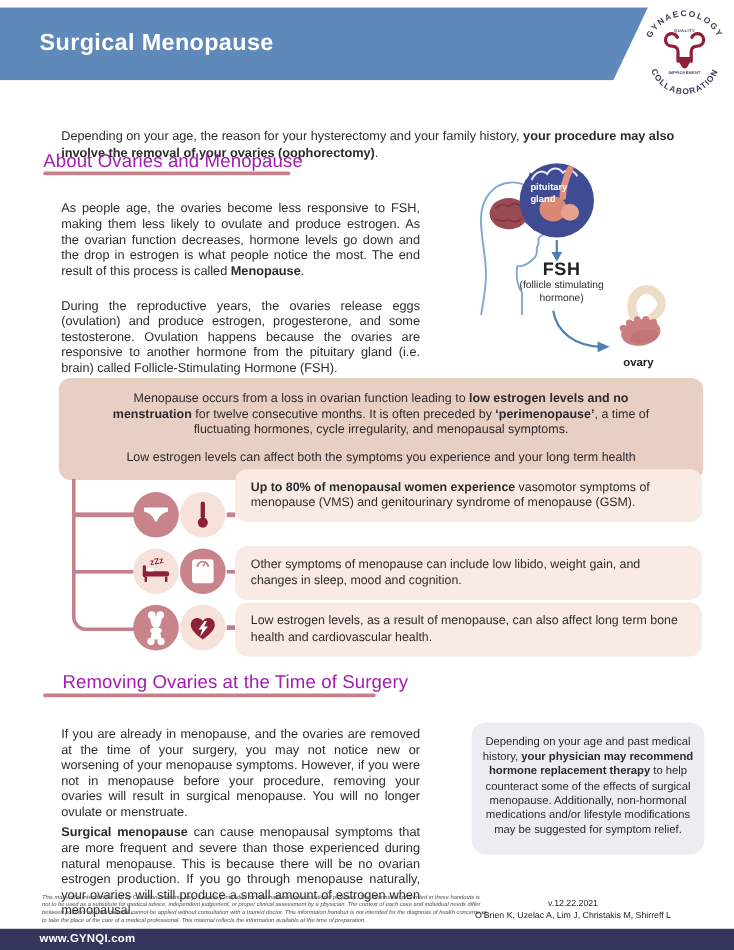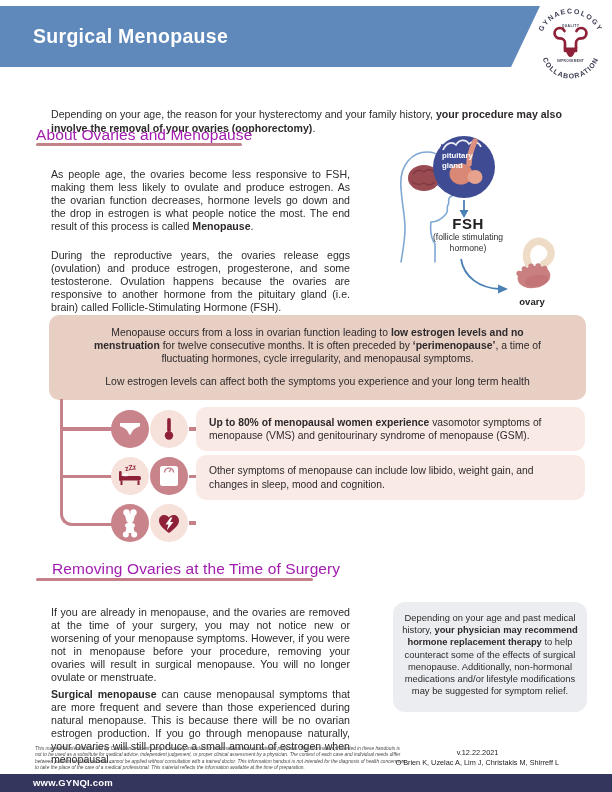--- a/index.html
+++ b/index.html
@@ -170,21 +170,21 @@
     <svg width="38" height="38" viewBox="0 0 38 38">
       <path d="M9 13 h20 v3.2 c-5.5 1.6-8 4.8-9 7.8 c-.35 1-1.65 1-2 0 c-1-3-3.5-6.2-9-7.8 z" fill="#ffffff"></path>
     </svg>
   </div>
   <div class="icircle lightpink" style="left:150px; top:410px;">
     <svg width="38" height="38" viewBox="0 0 38 38">
       <rect x="17.2" y="8" width="3.6" height="14" rx="1.8" fill="#8e2138"></rect>
       <circle cx="19" cy="25.5" r="4.2" fill="#8e2138"></circle>
     </svg>
   </div>
-  <div class="rowbox" style="top:407px; height:44px;">
+  <div class="rowbox" style="top:391px; height:44px;">
     <span><b>Up to 80% of menopausal women experience</b><span> vasomotor symptoms of menopause (VMS) and genitourinary syndrome of menopause (GSM).</span></span>
   </div>
 
   <div class="icircle lightpink" style="left:111px; top:457px;">
     <svg width="38" height="38" viewBox="0 0 38 38">
       <text x="20" y="13" font-size="7" font-weight="bold" fill="#8e2138" text-anchor="middle" transform="rotate(-10 20 13)">zZz</text>
       <rect x="8" y="14" width="2.6" height="10" rx="1.2" fill="#8e2138"></rect>
       <rect x="8" y="19" width="22" height="4.5" rx="2" fill="#8e2138"></rect>
       <rect x="11.5" y="16.3" width="6" height="3" rx="1.5" fill="#ffffff" opacity="0.85"></rect>
       <rect x="9.5" y="23.5" width="2" height="4.5" fill="#8e2138"></rect>
@@ -212,20 +212,23 @@
       <circle cx="14.8" cy="30.5" r="3" fill="#ffffff"></circle>
       <circle cx="23.2" cy="30.5" r="3" fill="#ffffff"></circle>
     </svg>
   </div>
   <div class="icircle lightpink" style="left:150px; top:504px;">
     <svg width="38" height="38" viewBox="0 0 38 38">
       <path d="M19 29 c-6-4.5-10-8-10-12.3 C9 13 11.6 11 14.4 11 c1.9 0 3.6 1 4.6 2.6 C20 12 21.7 11 23.6 11 c2.8 0 5.4 2 5.4 5.7 C29 21 25 24.5 19 29 z" fill="#8e2138"></path>
       <path d="M20.5 13.5 L15.5 20.5 h3 l-1.8 6 6.6-8.5 h-3.2 l2.3-4.5 z" fill="#ffffff"></path>
     </svg>
   </div>
+  <div class="rowbox" style="top:502px; height:45px;">
+    <span><span>Low estrogen levels, as a result of menopause, can also affect long term bone health and cardiovascular health.</span></span>
+  </div>
 
   <div class="h1" style="left:52px; top:560px;">Removing Ovaries at the Time of Surgery</div>
   <div class="rule" style="left:36px; top:578px; width:277px;"></div>
 
   <div class="col-left" style="top:672px;">
     <p class="para"><b>Surgical menopause</b><span> can cause menopausal symptoms that are more frequent and severe than those experienced during natural menopause. This is because there will be no ovarian estrogen production. If you go through menopause naturally, your ovaries will still produce a small amount of estrogen when menopausal.</span></p>
   </div>
   <div class="col-left" style="top:590px;">
     <p class="para"><span>If you are already in menopause, and the ovaries are removed at the time of your surgery, you may not notice new or worsening of your menopause symptoms. However, if you were not in menopause before your procedure, removing your ovaries will result in surgical menopause. You will no longer ovulate or menstruate.</span></p>
   </div>

